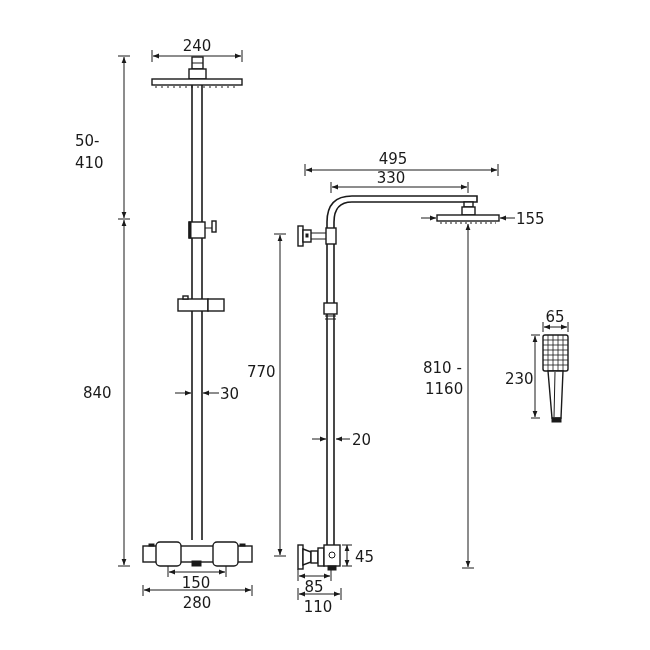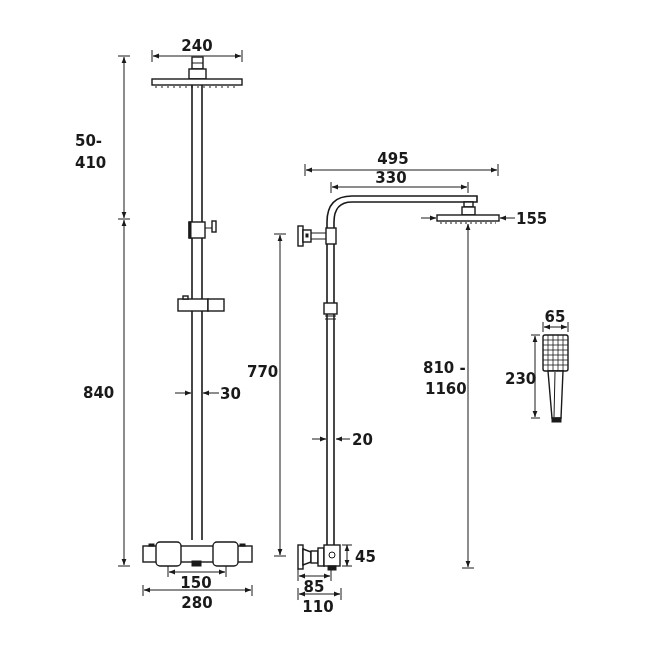--- a/index.html
+++ b/index.html
@@ -1,17 +1,17 @@
 <!DOCTYPE html>
 <html><head>
   <meta charset="utf-8">
   <style>
     html, body { margin: 0; padding: 0; background: #ffffff; }
     body { width: 650px; height: 650px; overflow: hidden; }
-    #canvas { position: relative; width: 650px; height: 490px; font-weight: bold; }
+    #canvas { position: relative; width: 650px; height: 490px; }
     svg { position: absolute; left: 0; top: 0; }
     .dim-text {
       font-family: "DejaVu Sans", sans-serif;
       font-size: 15px;
       fill: #1a1a1a;
     }
     .ln { stroke: #1a1a1a; stroke-width: 1; fill: none; }
     .ln2 { stroke: #1a1a1a; stroke-width: 1.6; fill: none; }
     .part { stroke: #1a1a1a; stroke-width: 1.4; fill: #ffffff; }
     .partfill { stroke: #1a1a1a; stroke-width: 1; fill: #1a1a1a; }

